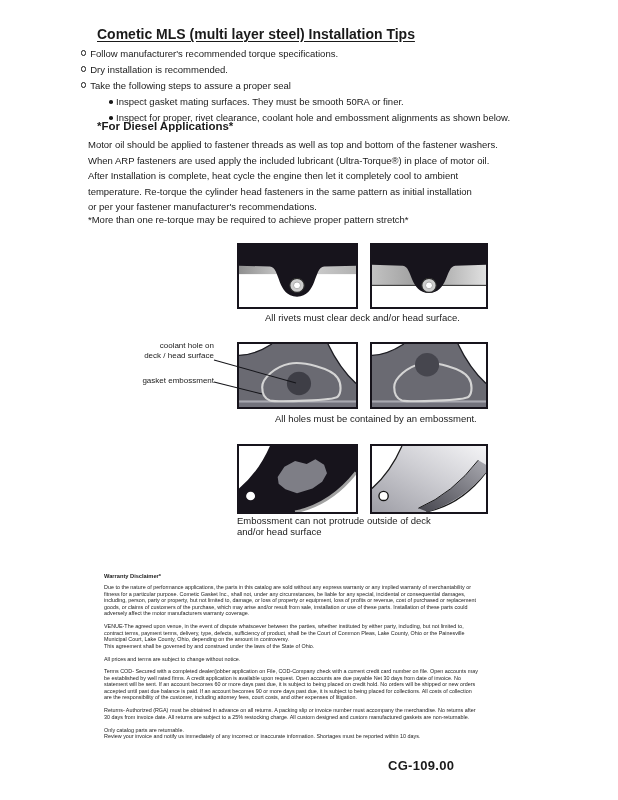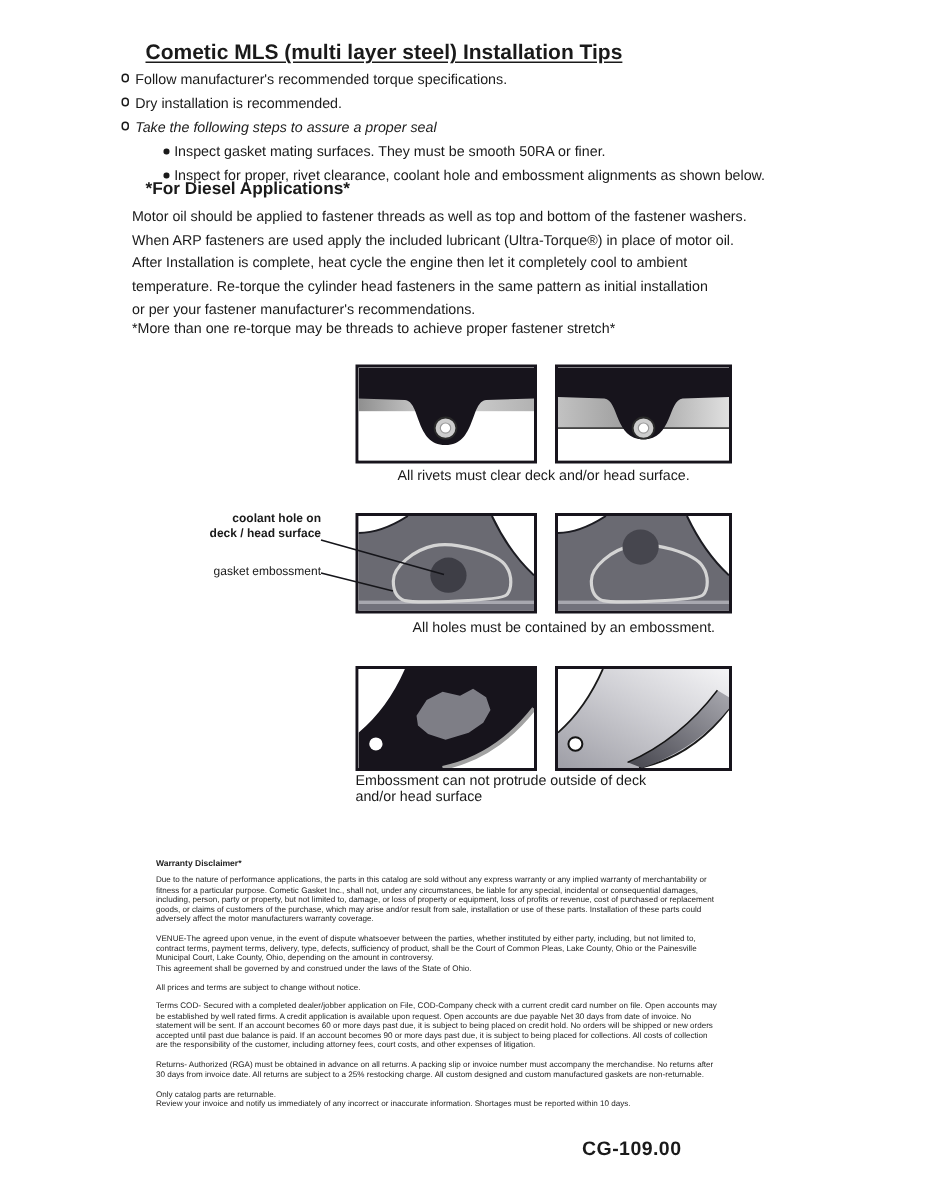--- a/index.html
+++ b/index.html
@@ -54,31 +54,31 @@
 
   .footer-code { left:388px; top:758px; font-size:13px; letter-spacing:0.3px; }
 </style>
 </head>
 <body>
 
 <div class="abs title">Cometic MLS (multi layer steel) Installation Tips</div>
 
 <div class="brow" style="top:48px;"><span class="odot"></span><span>Follow manufacturer's recommended torque specifications.</span></div>
 <div class="brow" style="top:64px;"><span class="odot"></span><span>Dry installation is recommended.</span></div>
-<div class="brow" style="top:80px;font-style:italic;"><span class="odot"></span><span>Take the following steps to assure a proper seal</span></div>
+<div class="brow" style="top:80px;"><span class="odot"></span><span>Take the following steps to assure a proper seal</span></div>
 <div class="brow sub" style="top:96px;"><span class="fdot"></span><span>Inspect gasket mating surfaces.  They must be smooth 50RA or finer.</span></div>
 <div class="brow sub" style="top:112px;"><span class="fdot"></span><span>Inspect for proper, rivet clearance, coolant hole and embossment alignments as shown below.</span></div>
 
 <div class="abs h2">*For Diesel Applications*</div>
 <div class="para" style="top:137px;">Motor oil should be applied to fastener threads as well as top and bottom of the fastener washers.
 When ARP fasteners are used apply the included lubricant (Ultra-Torque®) in place of motor oil.</div>
 <div class="para" style="top:168px;">After Installation is complete, heat cycle the engine then let it completely cool to ambient
 temperature. Re-torque the cylinder head fasteners in the same pattern as initial installation
 or per your fastener manufacturer's recommendations.</div>
-<div class="para" style="top:212px;">*More than one re-torque may be threads to achieve proper fastener stretch*</div>
+<div class="para" style="top:212px;">*More than one re-torque may be required to achieve proper pattern stretch*</div>
 
 <div class="dlabel" style="left:237px; top:229px; width:121px;">RIGHT</div>
 <div class="dlabel" style="left:370px; top:229px; width:118px;">WRONG</div>
 
 <div class="dbox" style="left:237px; top:243px; width:121px; height:66px;">
   <svg viewBox="0 0 121 66" preserveAspectRatio="none">
     <defs>
       <linearGradient id="g1r" x1="0" y1="0" x2="1" y2="0">
         <stop offset="0" stop-color="#8f8f8f"></stop>
           <stop offset="0.45" stop-color="#d8d8d8"></stop>
@@ -109,21 +109,21 @@
     <circle cx="59" cy="43" r="7.5" fill="#cdcdcd" stroke="#2a2a2a" stroke-width="1.3"></circle>
     <circle cx="59" cy="43" r="3.6" fill="#ffffff" stroke="#9a9a9a" stroke-width="0.8"></circle>
   </svg>
 </div>
 
 <div class="caption" style="top:313px;margin-left:28px;">All rivets must clear deck and/or head surface.</div>
 
 <div class="dlabel" style="left:237px; top:328px; width:121px;">RIGHT</div>
 <div class="dlabel" style="left:370px; top:328px; width:118px;">WRONG</div>
 
-<div class="anno" style="top:341px;font-weight:bold;">coolant hole on
+<div class="anno" style="top:341px;">coolant hole on
 deck / head surface</div>
 <div class="anno" style="top:376px;">gasket embossment</div>
 
 <svg class="overlay" width="270" height="80" viewBox="0 0 270 80">
   <line x1="104" y1="20" x2="186" y2="43" stroke="#15151a" stroke-width="1.1"></line>
   <line x1="104" y1="42" x2="152" y2="54" stroke="#15151a" stroke-width="1.1"></line>
 </svg>
 
 <div class="dbox" style="left:237px; top:342px; width:121px; height:67px;">
   <svg viewBox="0 0 121 67" preserveAspectRatio="none">

